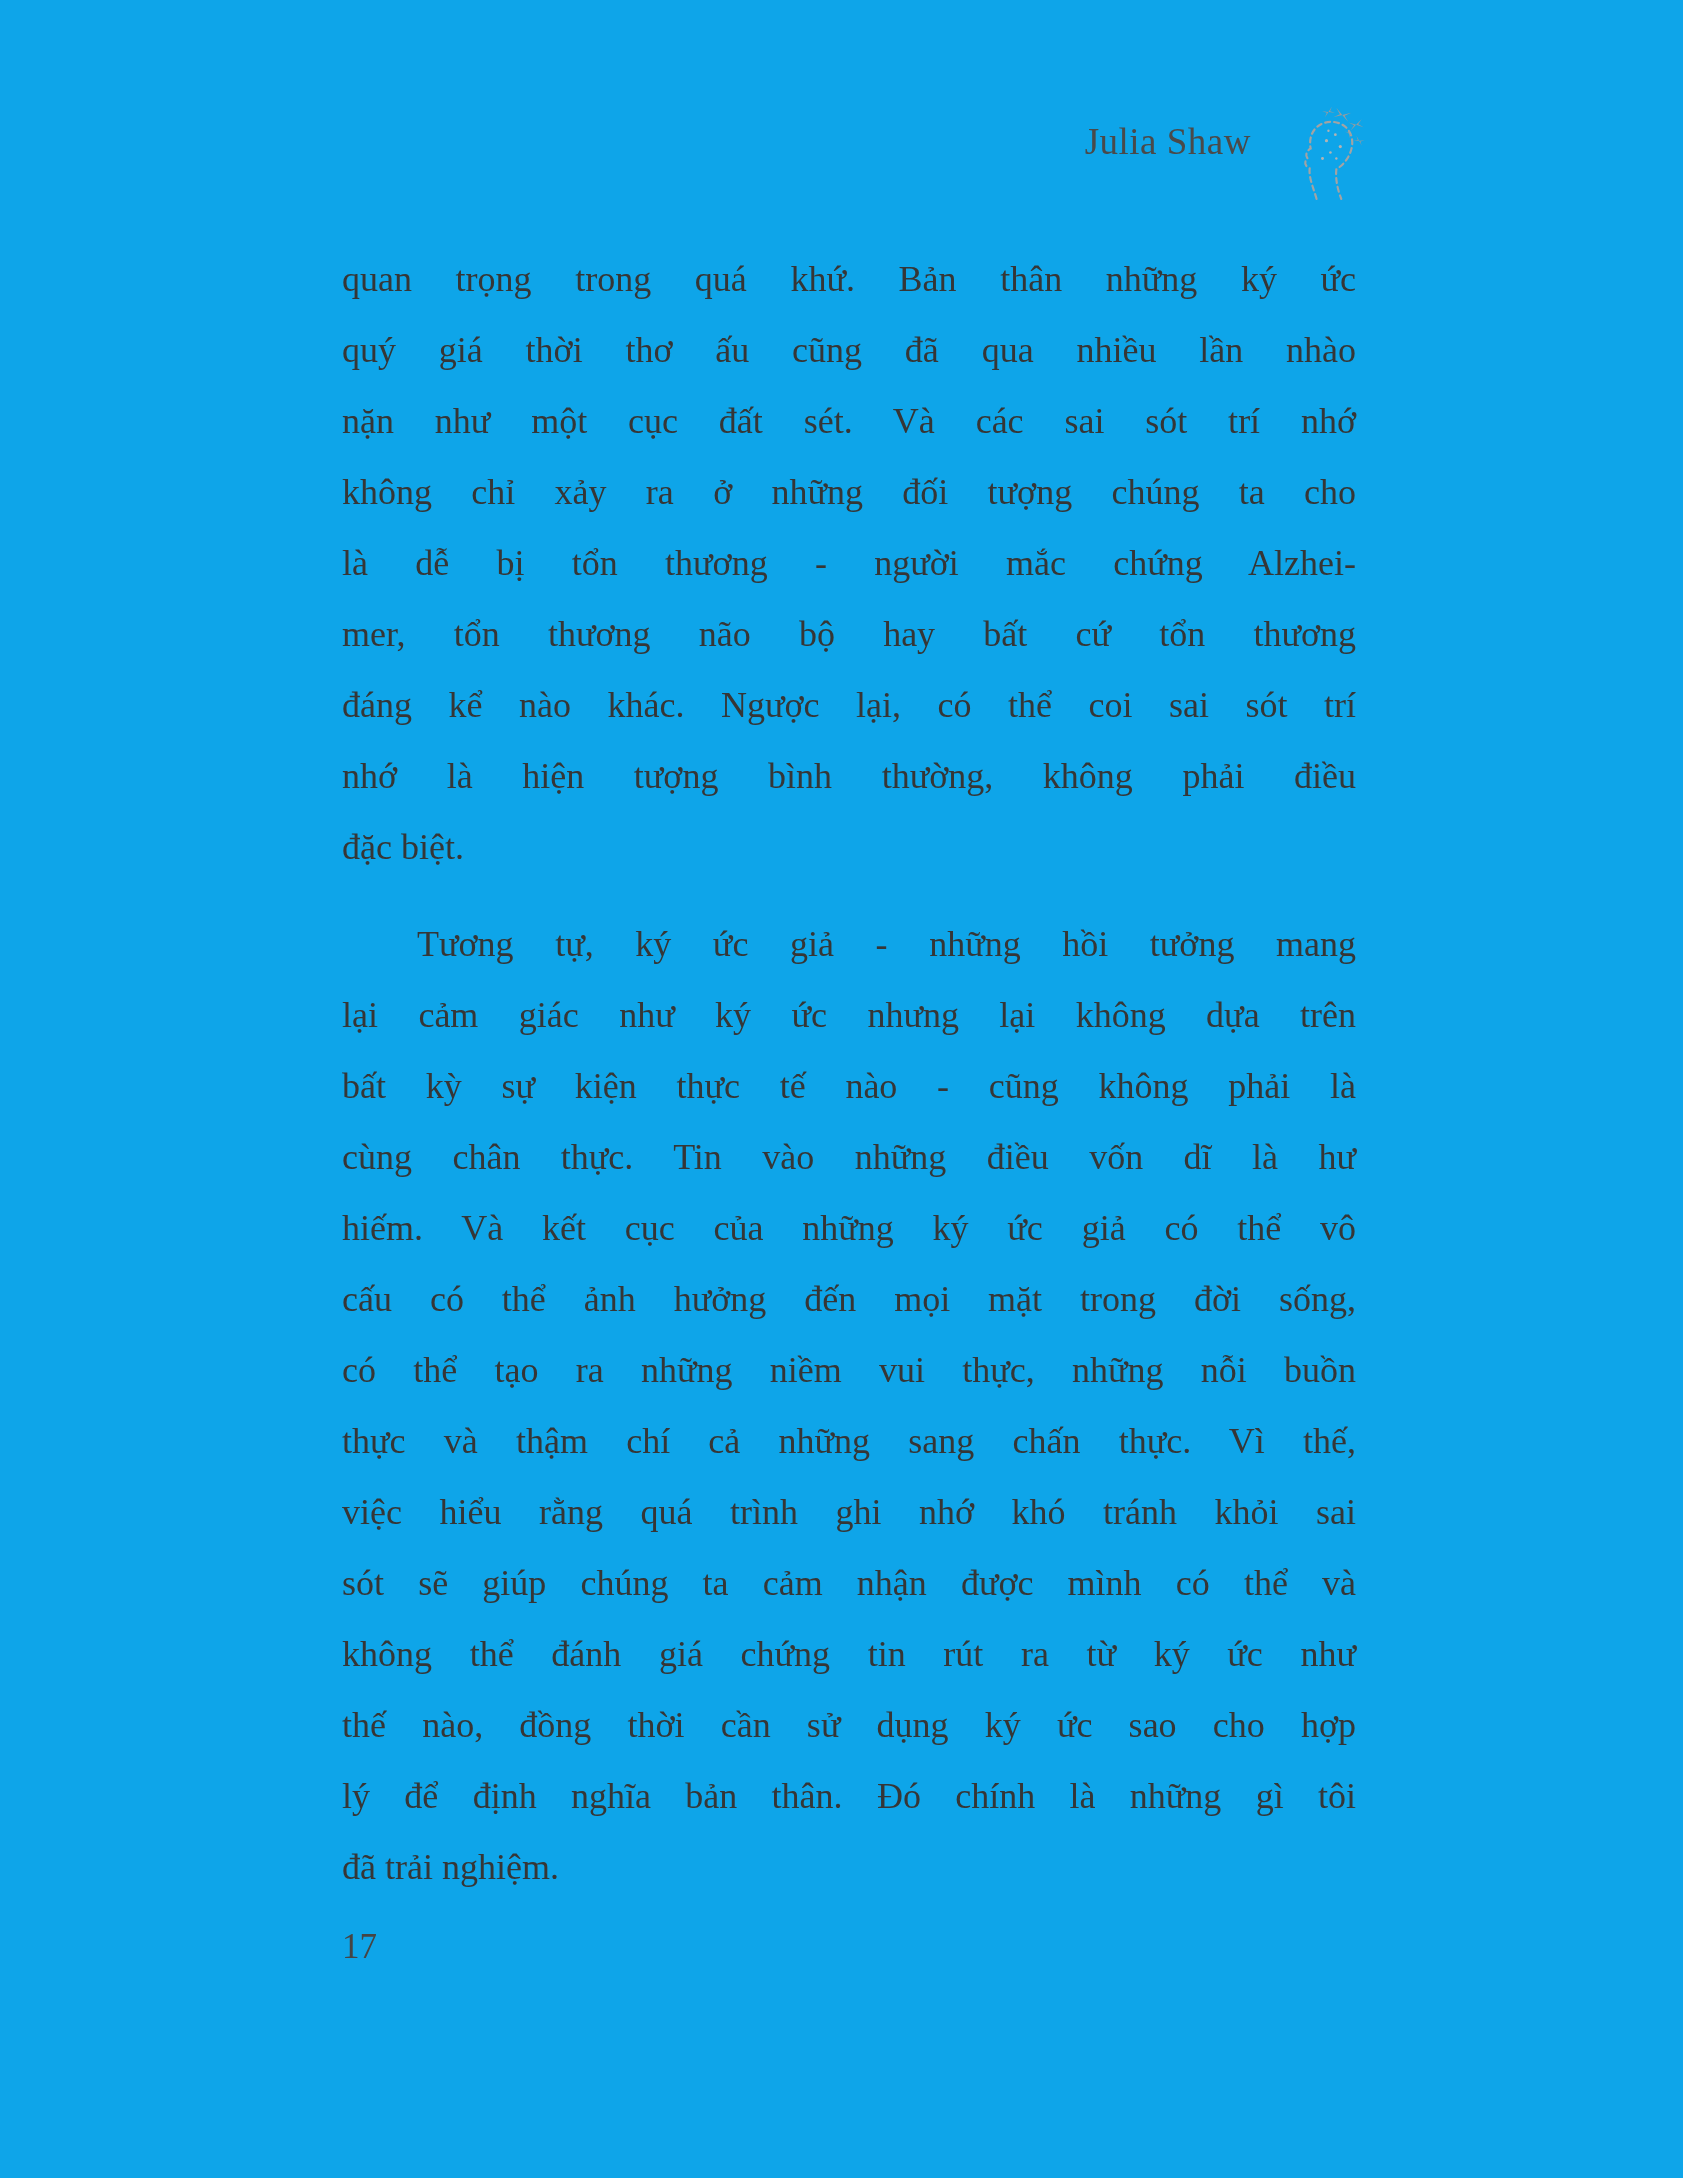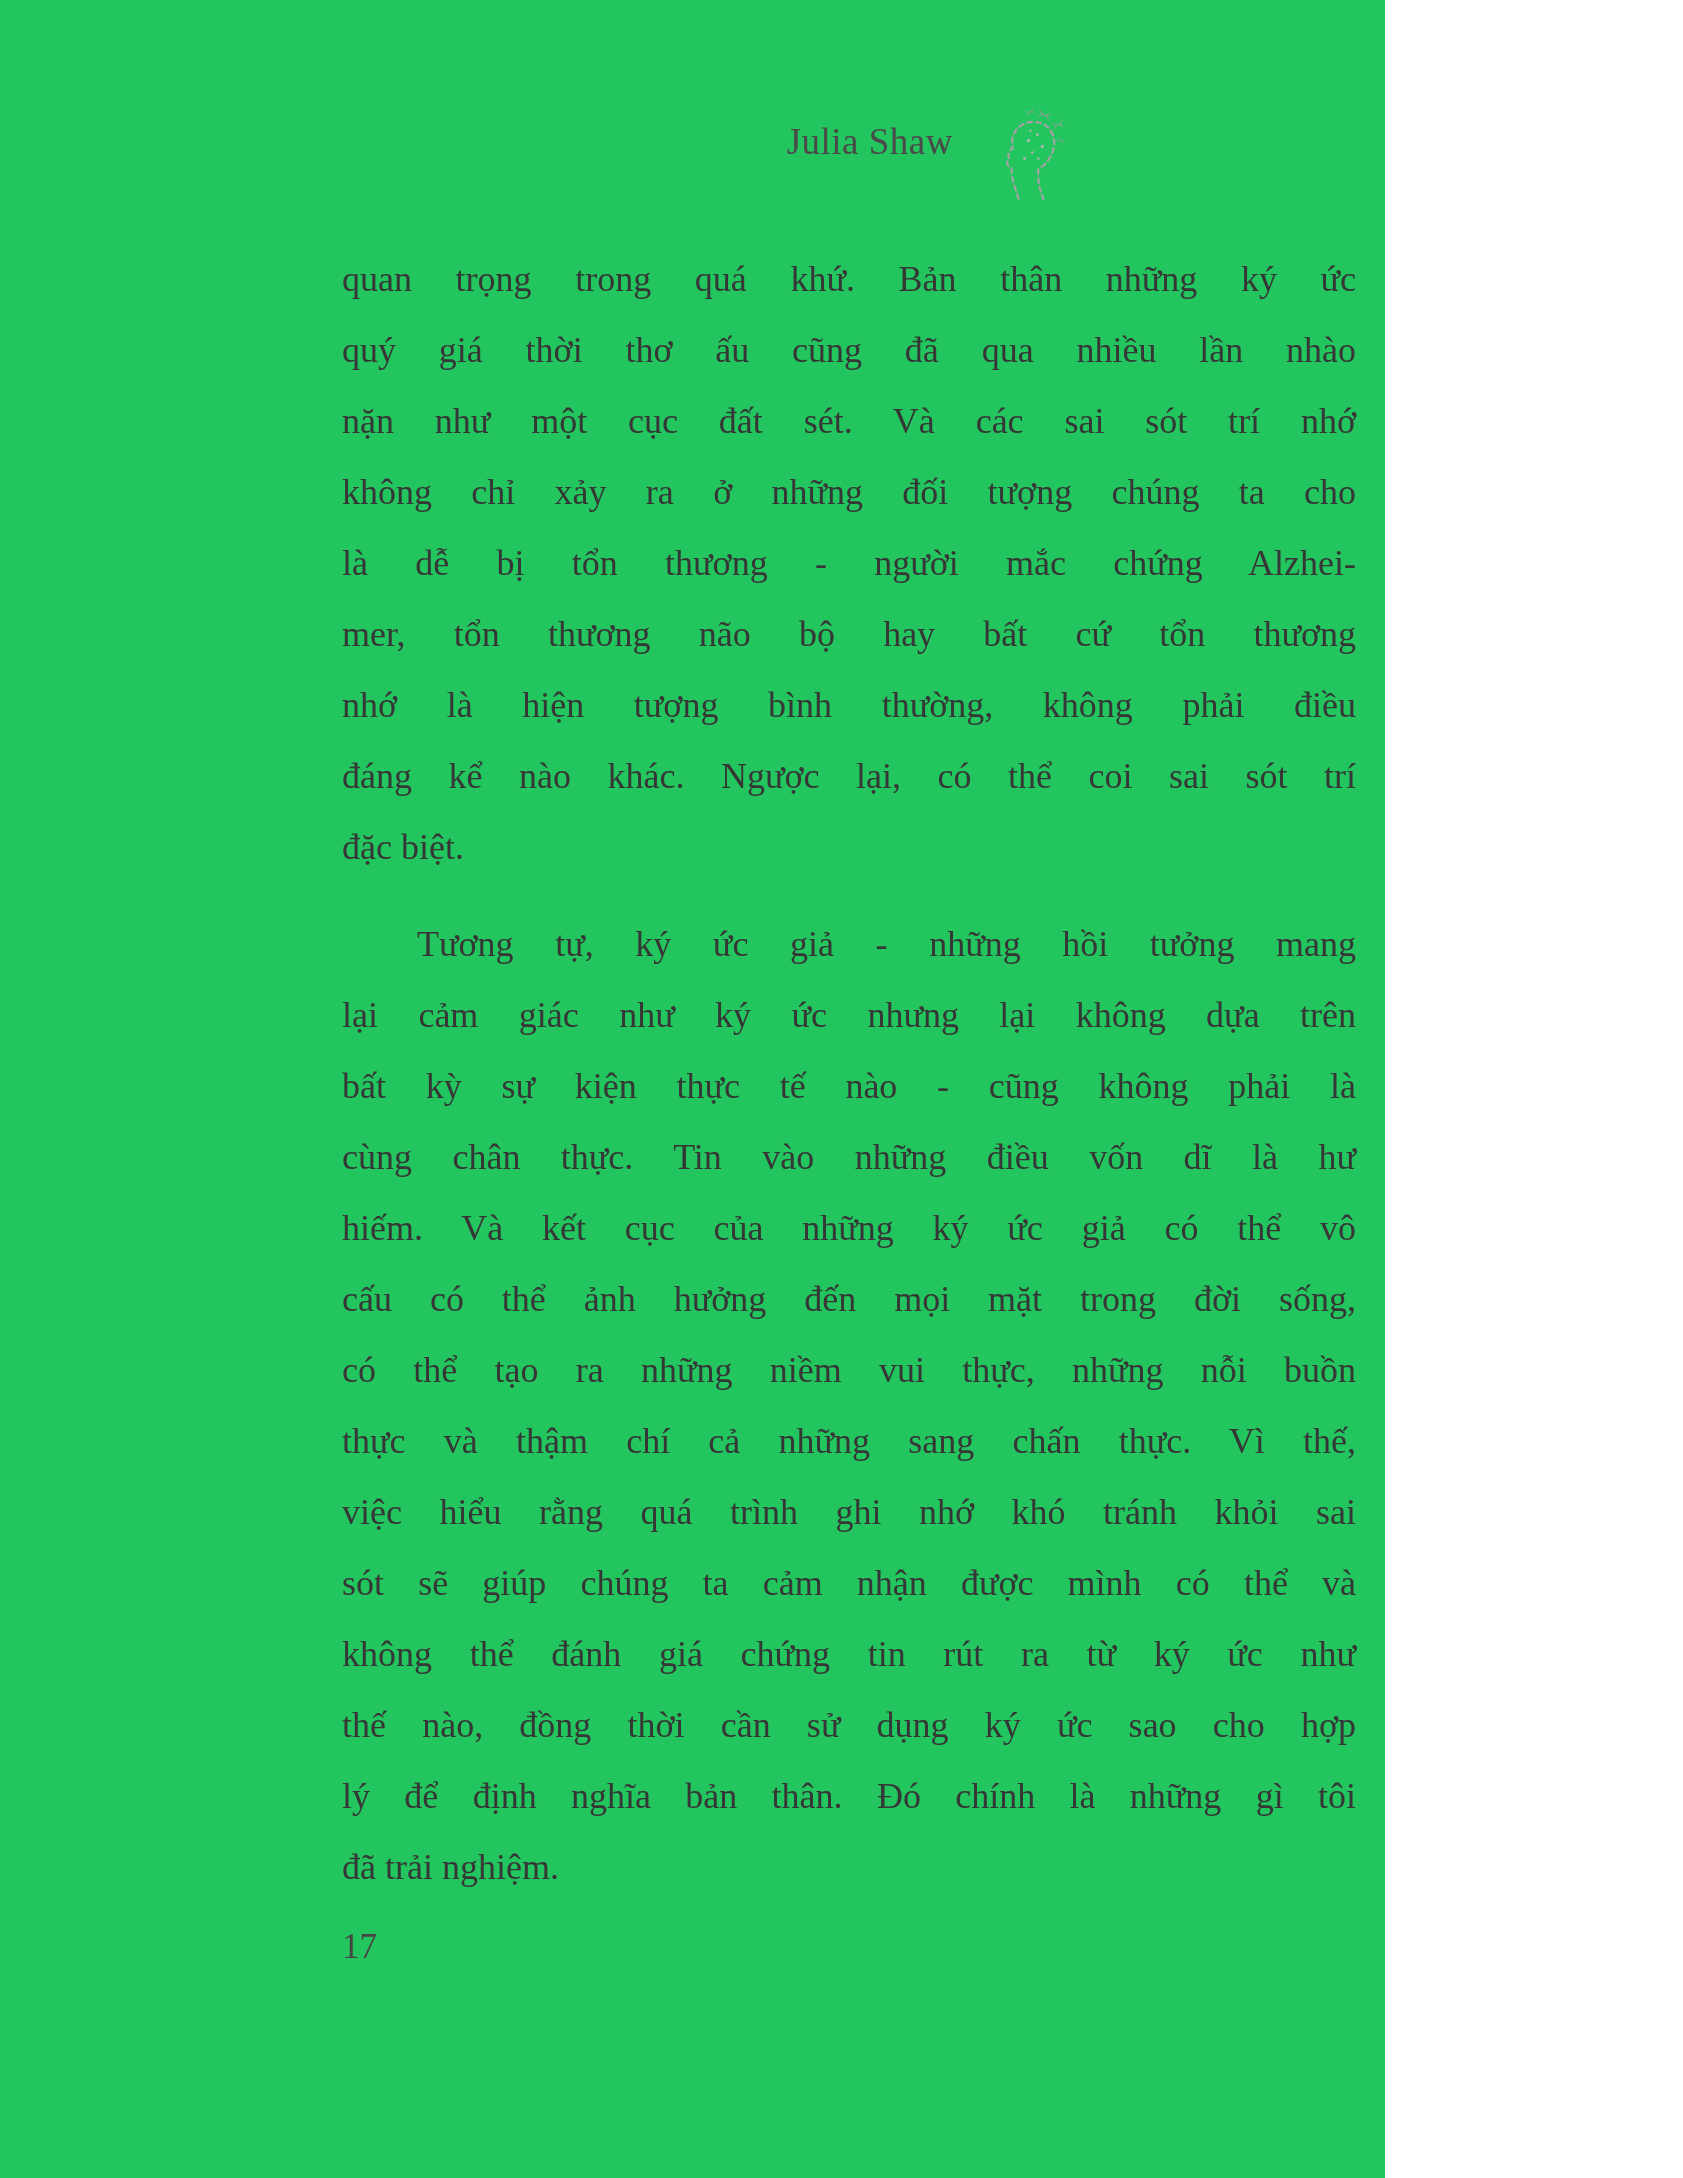--- a/index.html
+++ b/index.html
@@ -2,23 +2,23 @@
 <html><head>
 <meta charset="utf-8">
 <style>
   html, body {
     margin: 0;
     padding: 0;
     background: #ffffff;
   }
   .page {
     position: relative;
-    width: 1385px;
+    width: 1683px;
     height: 2178px;
-    background: #22c55e;
+    background: #0ea5e9;
     overflow: hidden;
     font-family: "Liberation Serif", "DejaVu Serif", serif;
   }
   .page-header {
     position: absolute;
     top: 107px;
     right: 317px;
     display: flex;
     align-items: center;
     gap: 30px;
@@ -103,22 +103,22 @@
   </header>
 
   <main class="body-text">
       <div class="para">
         <div class="line">quan trọng trong quá khứ. Bản thân những ký ức</div>
         <div class="line">quý giá thời thơ ấu cũng đã qua nhiều lần nhào</div>
         <div class="line">nặn như một cục đất sét. Và các sai sót trí nhớ</div>
         <div class="line">không chỉ xảy ra ở những đối tượng chúng ta cho</div>
         <div class="line">là dễ bị tổn thương - người mắc chứng Alzhei-</div>
         <div class="line">mer, tổn thương não bộ hay bất cứ tổn thương</div>
+        <div class="line">đáng kể nào khác. Ngược lại, có thể coi sai sót trí</div>
         <div class="line">nhớ là hiện tượng bình thường, không phải điều</div>
-        <div class="line">đáng kể nào khác. Ngược lại, có thể coi sai sót trí</div>
         <div class="line last">đặc biệt.</div>
       </div>
       <div class="para">
         <div class="line first-indent">Tương tự, ký ức giả - những hồi tưởng mang</div>
         <div class="line">lại cảm giác như ký ức nhưng lại không dựa trên</div>
         <div class="line">bất kỳ sự kiện thực tế nào - cũng không phải là</div>
         <div class="line">cùng chân thực. Tin vào những điều vốn dĩ là hư</div>
         <div class="line">hiếm. Và kết cục của những ký ức giả có thể vô</div>
         <div class="line">cấu có thể ảnh hưởng đến mọi mặt trong đời sống,</div>
         <div class="line">có thể tạo ra những niềm vui thực, những nỗi buồn</div>

